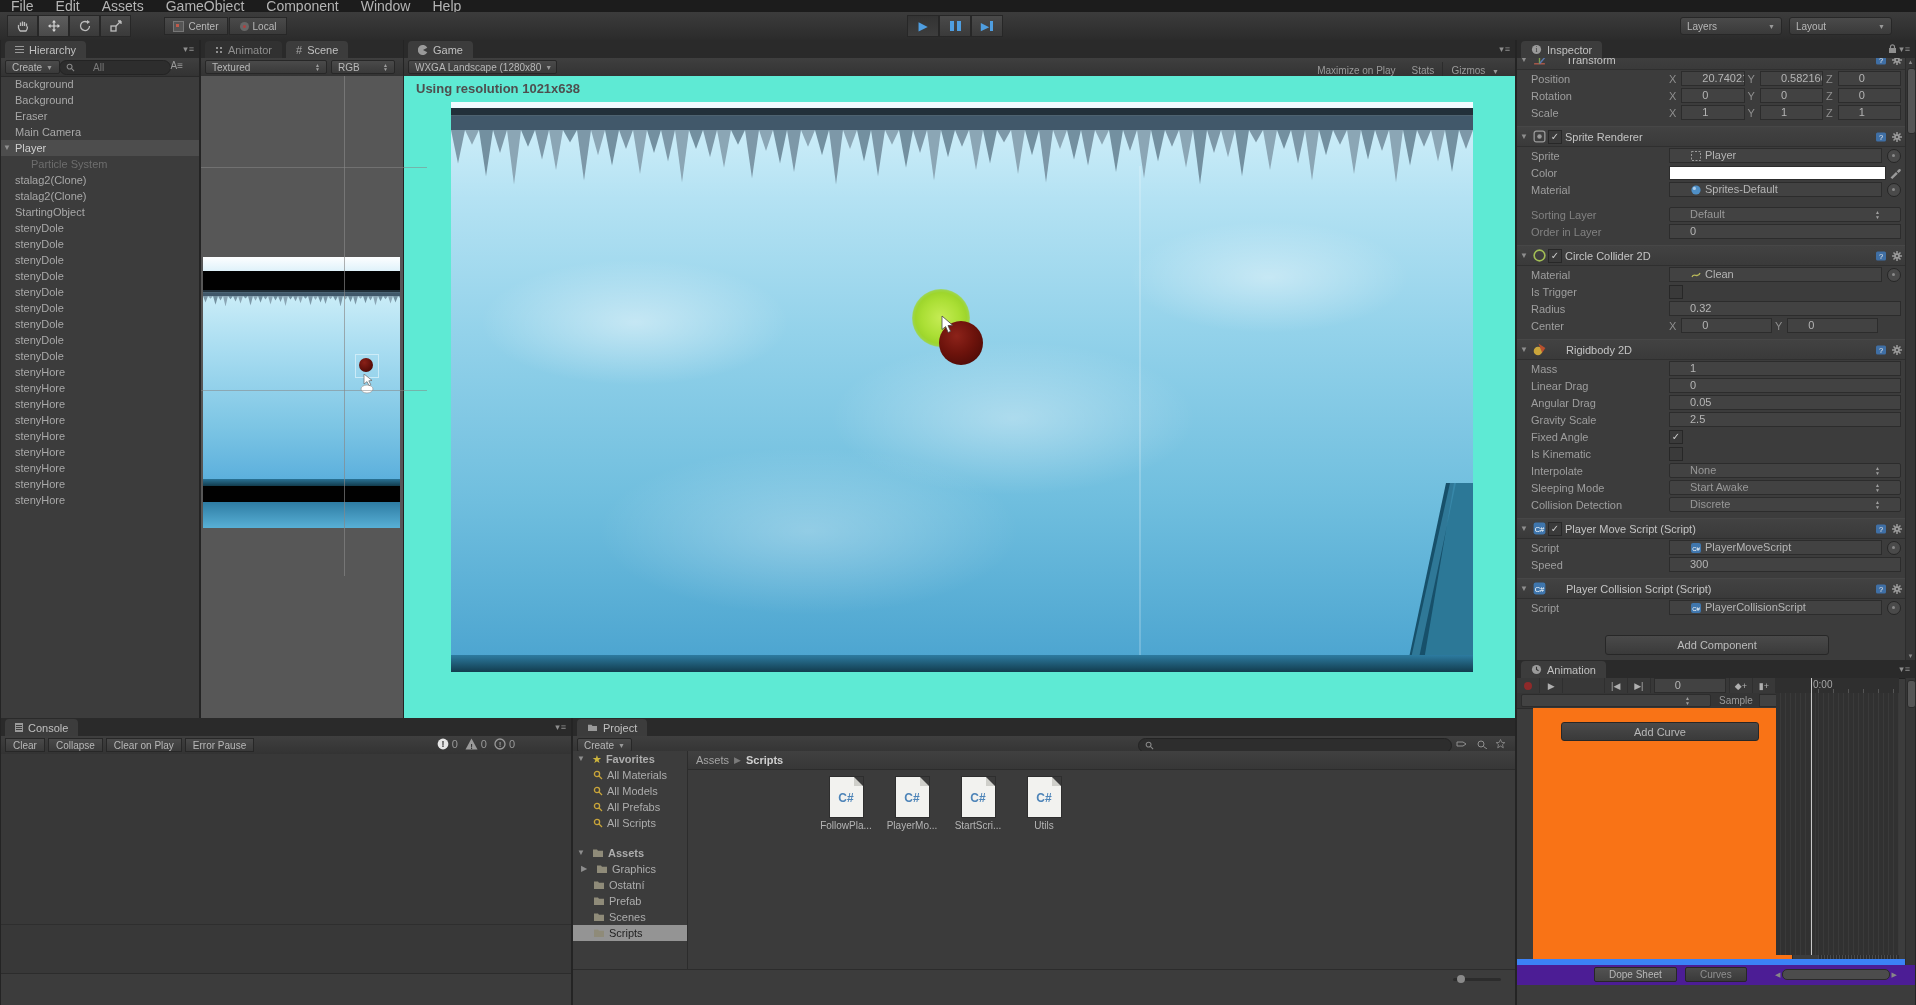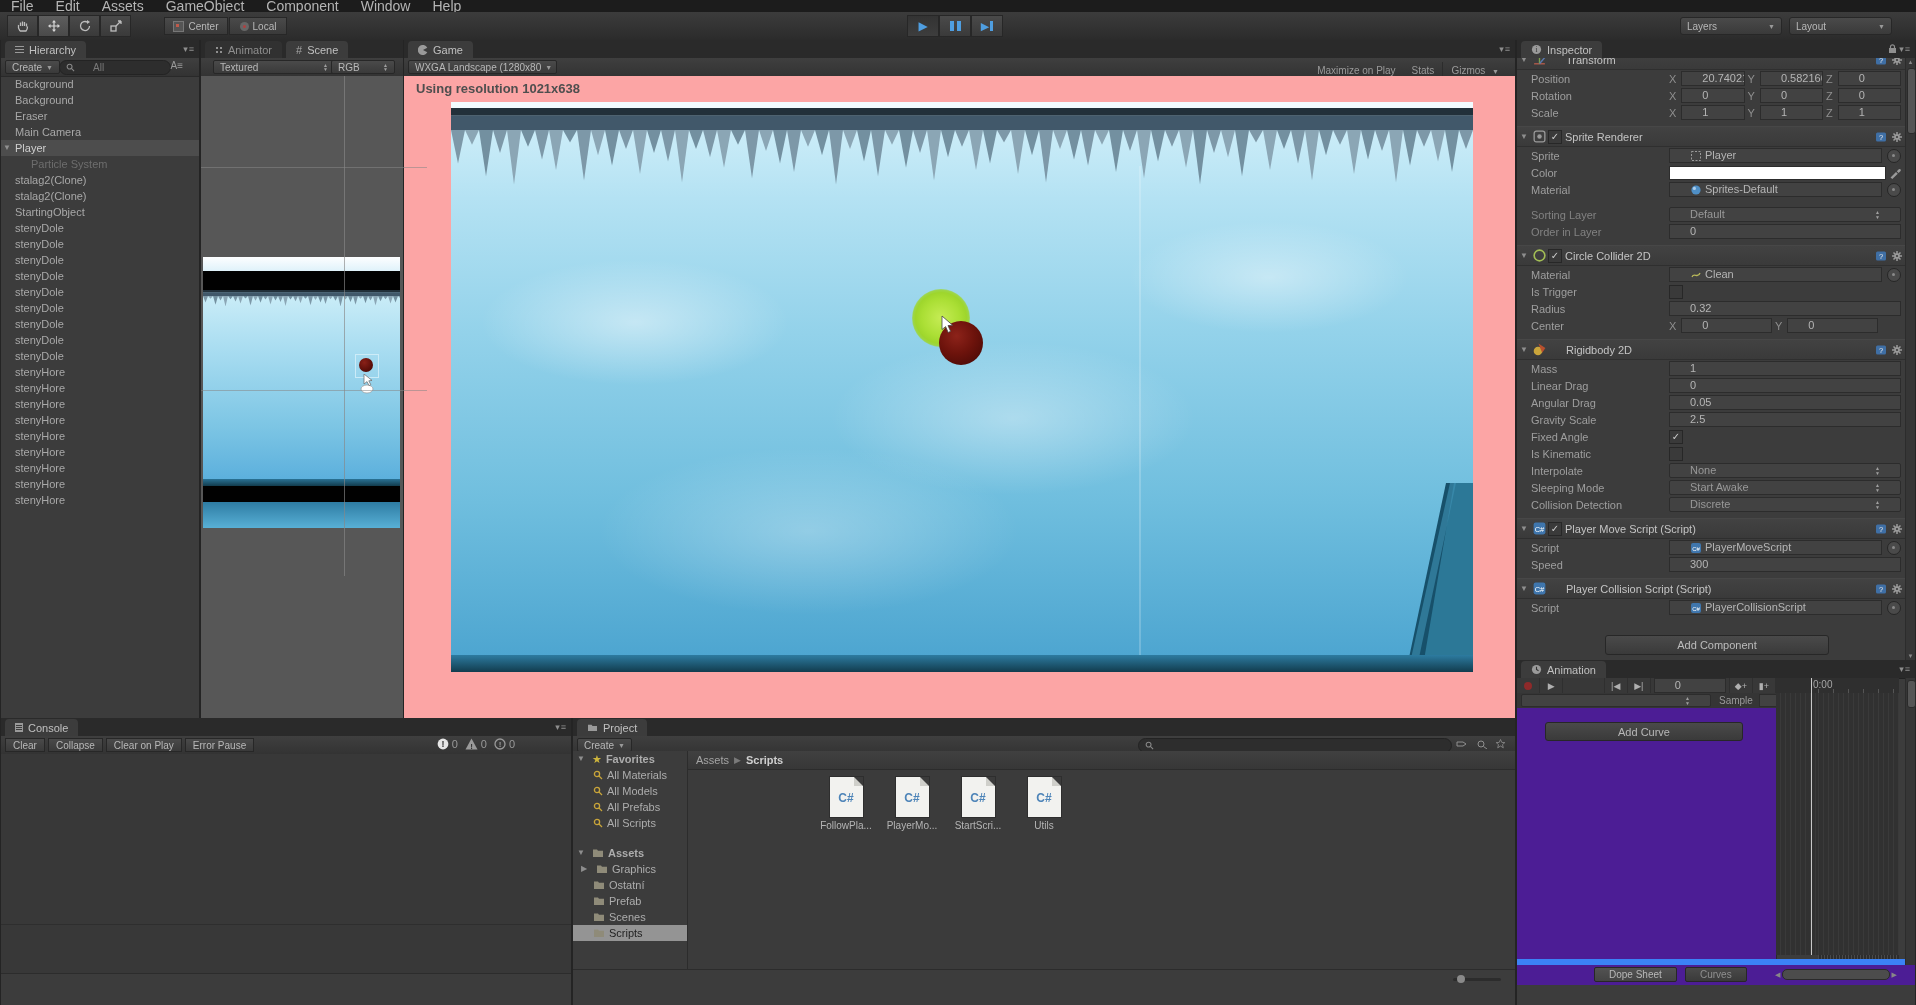--- a/index.html
+++ b/index.html
@@ -36,21 +36,21 @@
   .filtericon{position:absolute;right:16px;top:2px;color:#9a9a9a;font-size:10px}
   
   #scene-vp{position:absolute;left:0;top:36px;right:0;bottom:0;background:#575757;overflow:hidden}
   .vpstrip{position:absolute;left:2px;width:197px}
   .vline{position:absolute;top:0;height:500px;width:1px;background:rgba(135,135,135,.65);z-index:5}
   .hline{position:absolute;left:0;right:0;height:1px;background:rgba(135,135,135,.55);z-index:5}
   .minisky{background:linear-gradient(180deg,#cdeef8 0%,#a9ddf1 30%,#7cc5e4 70%,#58addc 100%);position:relative;overflow:hidden}
   .miniball{position:absolute;width:14px;height:14px;border-radius:50%;background:radial-gradient(circle at 38% 32%,#8a2018,#5c0f0a 60%,#420905 95%)}
   .minisel{position:absolute;width:22px;height:22px;border:1px solid rgba(215,240,250,.8)}
   
-  #game-content{position:absolute;left:0;top:36px;right:0;bottom:0;background:#fca5a5;overflow:hidden}
+  #game-content{position:absolute;left:0;top:36px;right:0;bottom:0;background:#5eead4;overflow:hidden}
   #sky{position:absolute;left:47px;top:32px;width:1022px;height:564px;background:linear-gradient(180deg,#d3f0fa 0%,#b4e2f3 16%,#93d2ea 40%,#6fbede 70%,#4aa3cf 100%);overflow:hidden}
   #clouds{position:absolute;inset:0;background:
     radial-gradient(220px 90px at 18% 38%,rgba(255,255,255,.45),rgba(255,255,255,0) 70%),
     radial-gradient(260px 110px at 55% 55%,rgba(255,255,255,.35),rgba(255,255,255,0) 70%),
     radial-gradient(200px 80px at 80% 30%,rgba(255,255,255,.4),rgba(255,255,255,0) 70%),
     radial-gradient(300px 120px at 35% 75%,rgba(255,255,255,.28),rgba(255,255,255,0) 70%)}
   #whitestrip{position:absolute;left:47px;top:26px;width:1022px;height:7px;background:#f2fbff}
   #seam{position:absolute;left:688px;top:58px;height:500px;width:2px;background:rgba(255,255,255,.20)}
   #bottomstrip{position:absolute;left:0;right:0;bottom:0;height:17px;background:linear-gradient(#2d7ba0,#123c4e)}
   #glow{position:absolute;left:461px;top:181px;width:58px;height:58px;border-radius:50%;
@@ -86,21 +86,21 @@
   .sthumb{position:absolute;left:1px;width:7px;border-radius:3px;background:#555;border:1px solid #2a2a2a}
   .sarrow{position:absolute;left:0;width:9px;text-align:center;font-size:6px;color:#888}
   
   .anim-transport{position:absolute;left:0;top:18px;width:259px;height:15px;background:#383838;border-bottom:1px solid #2d2d2d;display:flex;align-items:center}
   .tbtn{width:24px;height:15px;display:flex;align-items:center;justify-content:center;color:#b0b0b0;font-size:9px;border-right:1px solid #2f2f2f}
   .recdot{width:8px;height:8px;border-radius:50%;background:#8e2a2a}
   .anim-sample{position:absolute;left:0;top:33px;width:259px;height:15px;background:#353535;border-bottom:1px solid #2b2b2b;display:flex;align-items:center;font-size:10px;color:#9a9a9a}
   #anim-ruler{position:absolute;left:259px;top:18px;right:16px;height:15px;background:#2f2f2f;border-bottom:1px solid #262626;color:#a5a5a5;font-size:10px}
   #anim-grid{position:absolute;left:259px;top:33px;right:16px;bottom:50px;background:#313131;
     background-image:repeating-linear-gradient(90deg,#3a3a3a 0 1px,transparent 1px 5px);background-position:42px 0}
-  #anim-left{position:absolute;left:0;top:48px;width:259px;bottom:40px;background:#4c1d95;border-right:1px solid #2a2a2a}
+  #anim-left{position:absolute;left:16px;top:48px;width:259px;bottom:40px;background:#f97316;border-right:1px solid #2a2a2a}
   #add-curve{position:absolute;left:28px;top:14px;width:198px;height:19px;border-radius:3px}
   #playhead{position:absolute;left:294px;top:18px;bottom:50px;width:1px;background:#c9c9c9;z-index:4}
   #anim-ticks{position:absolute;left:301px;right:16px;bottom:40px;height:10px;background:repeating-linear-gradient(90deg,#4a4a4a 0 1px,#2d2d2d 1px 3px)}
   #anim-bottombar{position:absolute;left:0;right:0;bottom:20px;height:20px;background:#4c1d95;border-top:6px solid #3b82f6}
   .sheetbtn{position:absolute;top:2px;height:15px;font-size:10px;padding:0 14px;border-radius:2px}
   #anim-hscroll{position:absolute;right:18px;top:3px;width:122px;height:13px;display:flex;align-items:center;color:#888;font-size:7px;gap:2px}
   .hthumb{flex:1;height:9px;border-radius:5px;background:#4c4c4c;border:1px solid #2a2a2a}
   
   .cbtn{height:14px;font-size:10px;padding:0 7px;display:inline-flex;align-items:center;margin-top:2px}
   #console-body{position:absolute;left:0;right:0;top:36px;bottom:0;background:#383838}
@@ -263,21 +263,21 @@
         <span style="width:8px;height:8px;background:radial-gradient(circle 1.5px at 2px 2px,#8f8f8f 98%,transparent),radial-gradient(circle 1.5px at 6px 2px,#8f8f8f 98%,transparent),radial-gradient(circle 1.5px at 2px 6px,#8f8f8f 98%,transparent),radial-gradient(circle 1.5px at 6px 6px,#8f8f8f 98%,transparent)"></span>
         <span>Animator</span>
       </div>
       <div class="tab">
         <span style="color:#a5a5a5">#</span>
         <span>Scene</span>
       </div>
       <div class="panelmenu">▾≡</div>
     </div>
     <div class="ptoolbar">
-      <div class="btn smallbtn" style="left:12px;width:122px;justify-content:flex-start">
+      <div class="btn smallbtn" style="left:4px;width:122px;justify-content:flex-start">
           <span>Textured</span>
           <span class="ddud">
             <span>▲</span>
             <span>▼</span>
           </span>
         </div>
       <div class="btn smallbtn" style="left:130px;width:64px;justify-content:space-between">
           <span>RGB</span>
           <span class="ddud">
             <span>▲</span>

